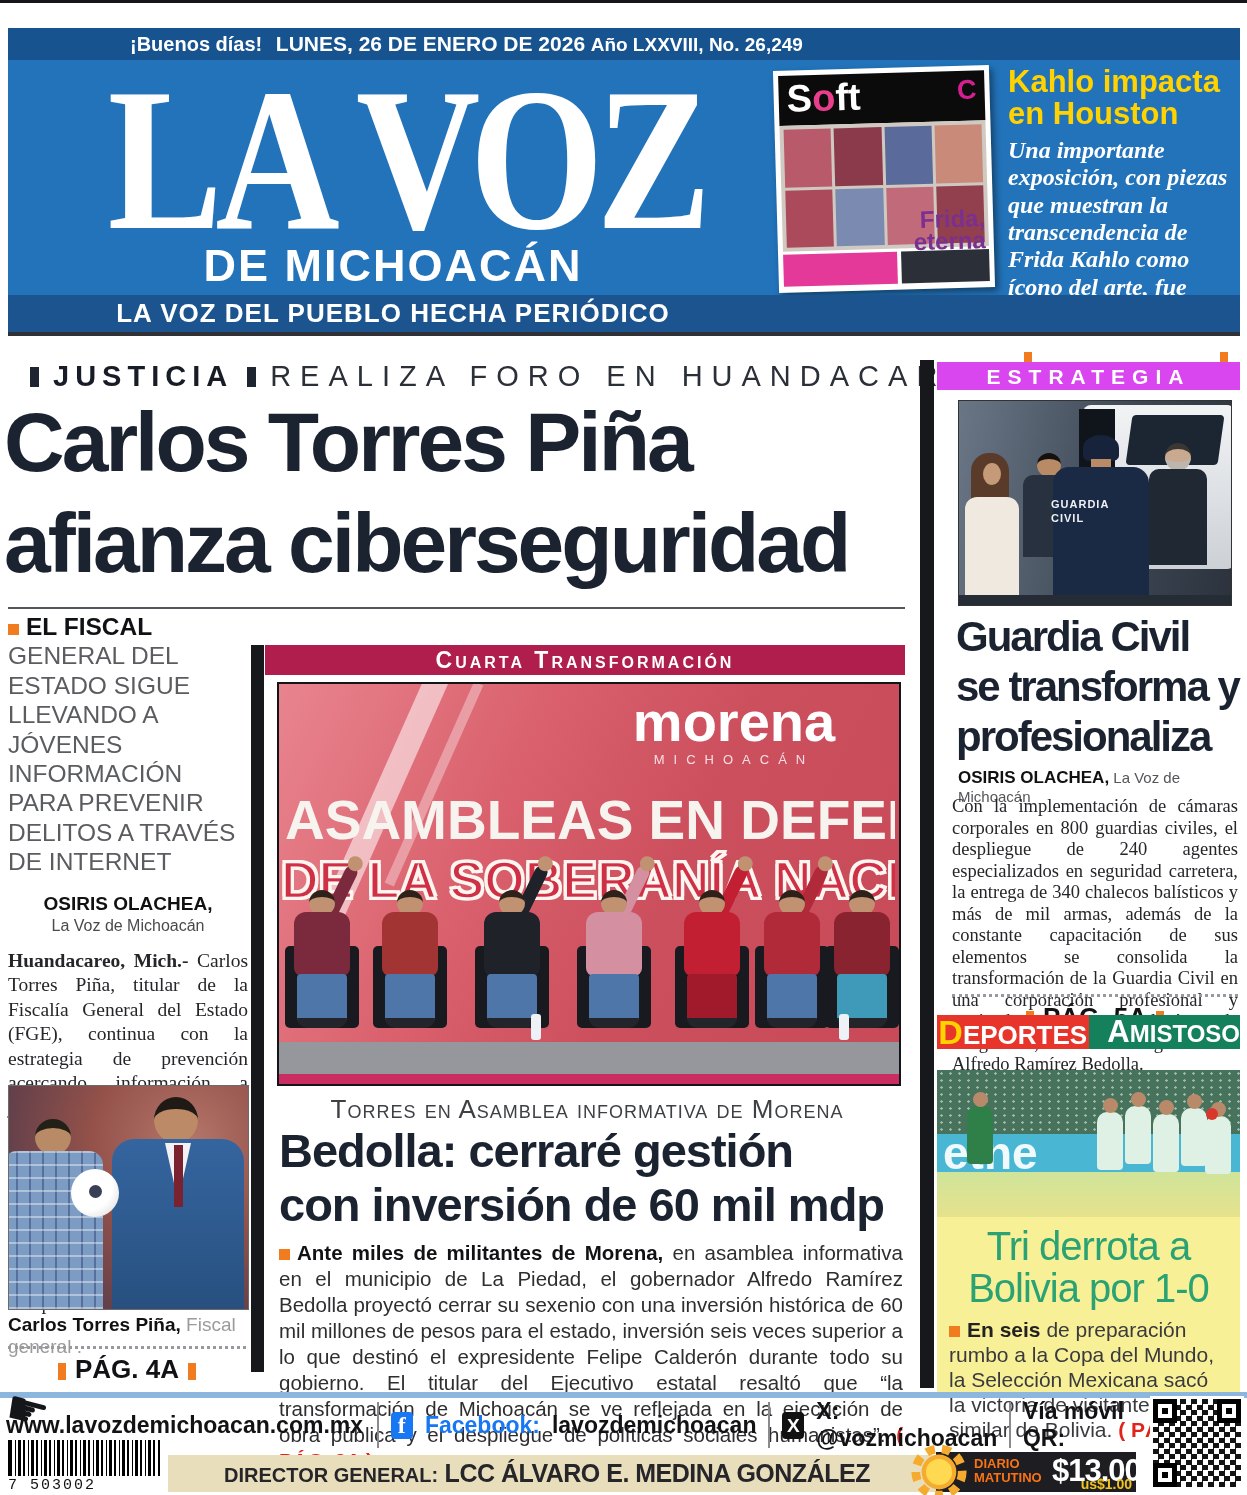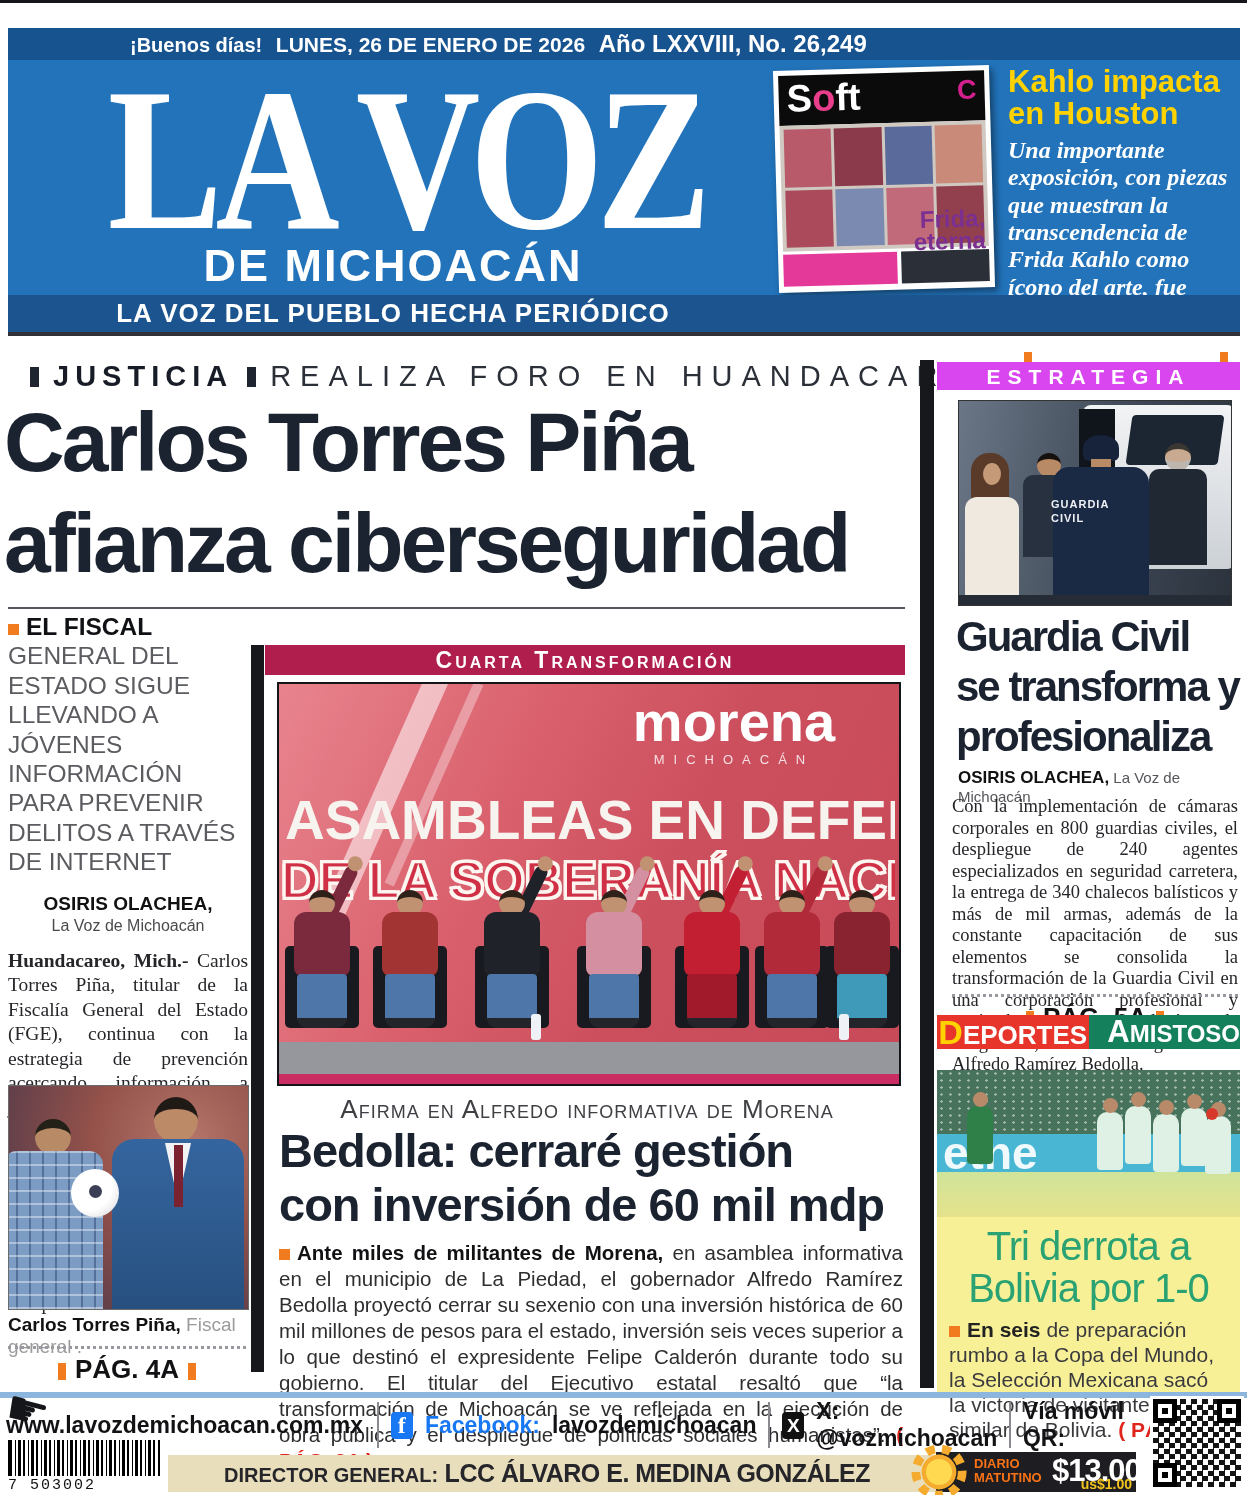--- a/index.html
+++ b/index.html
@@ -7,21 +7,21 @@
         font-family:"Liberation Sans",sans-serif;color:#1c2330}
   .preline{white-space:pre-line}
   i{font-style:normal}
 
   
   .topline{position:absolute;left:0;top:0;width:1247px;height:3px;background:#15161a}
   .datebar{position:absolute;left:8px;top:28px;width:1232px;height:32px;background:#17538f;
            color:#fff;line-height:32px;padding-left:122px;box-sizing:border-box;font-size:20px}
   .datebar .greet{font-weight:700}
   .datebar .date{font-weight:800;font-size:21px;margin-left:8px}
-  .datebar .ed{font-weight:600;font-size:24px;margin-left:8px}
+  .datebar .ed{font-weight:600;font-size:19px;}
 
   
   .masthead{position:absolute;left:8px;top:60px;width:1232px;height:235px;background:#2273ba}
   .lavoz{position:absolute;left:28px;top:-18px;width:740px;text-align:center;color:#fff;
          font-family:"Liberation Serif",serif;font-weight:700;font-size:172px;line-height:200px;
          letter-spacing:-7px;transform:scaleY(1.18);transform-origin:top center}
   .demich{position:absolute;left:105px;top:180px;width:560px;text-align:center;color:#fff;
           font-weight:800;font-size:45px;letter-spacing:2px}
   .slogan{position:absolute;left:8px;top:295px;width:1232px;height:37px;background:#1b548e;
           border-bottom:4px solid #2f3136;box-sizing:content-box}
@@ -404,21 +404,21 @@
         <i class="chair"></i>
         <i class="head"></i>
         <i class="torso"></i>
         <i class="legs"></i>
       </div>
     <div class="bottle" style="left:252px"></div>
     <div class="bottle" style="left:560px"></div>
     <div class="m-carpet"></div>
   </div>
 
-  <div class="kick2">Afirma en Alfredo informativa de Morena</div>
+  <div class="kick2">Torres en Asamblea informativa de Morena</div>
   <div class="head2 preline">Bedolla: cerraré gestión
 con inversión de 60 mil mdp</div>
   <div class="body2">
     <span class="bullet"></span><b>Ante miles de militantes de Morena,</b><span> en asamblea informativa en el municipio de La Piedad, el gobernador Alfredo Ramírez Bedolla proyectó cerrar su sexenio con una inversión histórica de 60 mil millones de pesos para el estado, inversión seis veces superior a lo que destinó el expresidente Felipe Calderón durante todo su gobierno. El titular del Ejecutivo estatal resaltó que “la transformación de Michoacán se ve reflejada en la ejecución de obra pública y el despliegue de políticas sociales humanistas”. </span><span class="refred">( PÁG. 3A )</span>
   </div>
 
   <div class="strat">ESTRATEGIA</div>
 
   <div class="photo3">
     <div class="g-van"></div>

